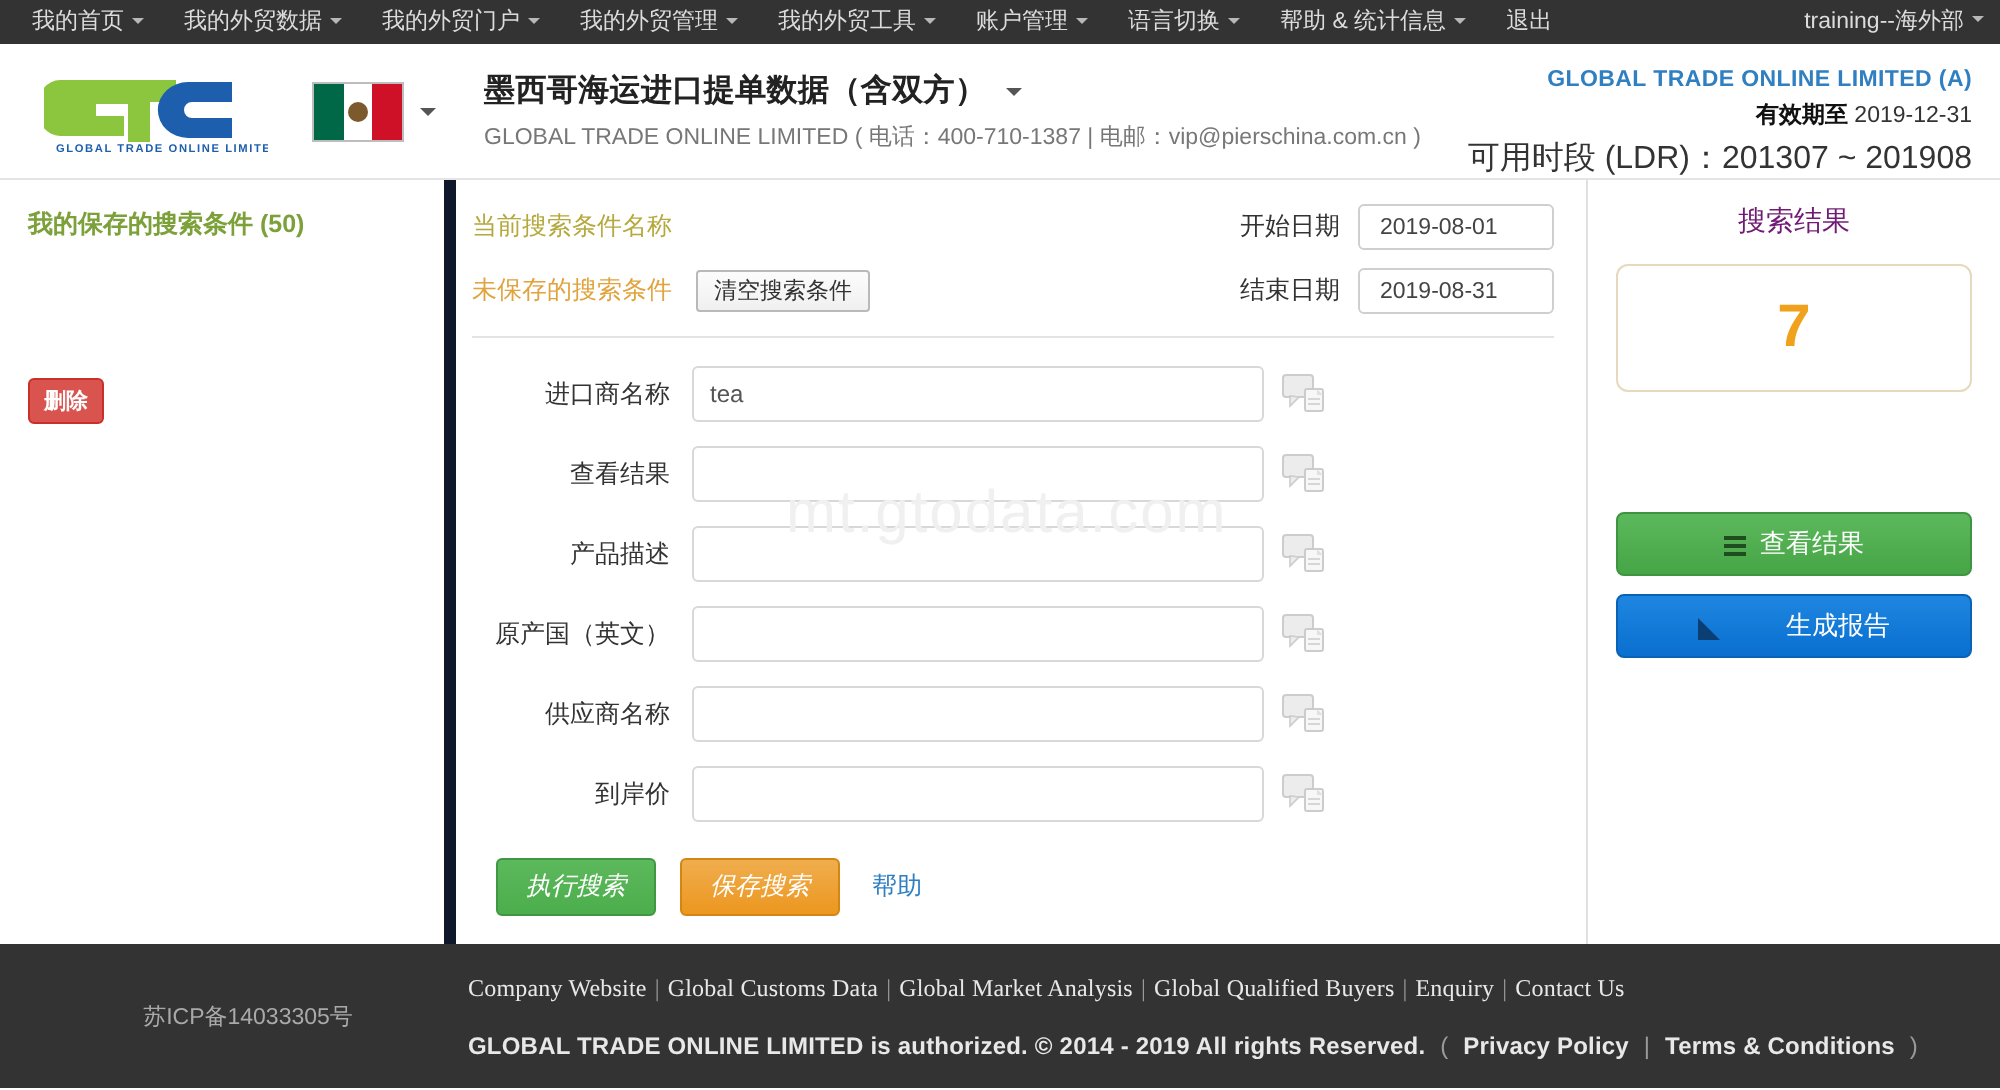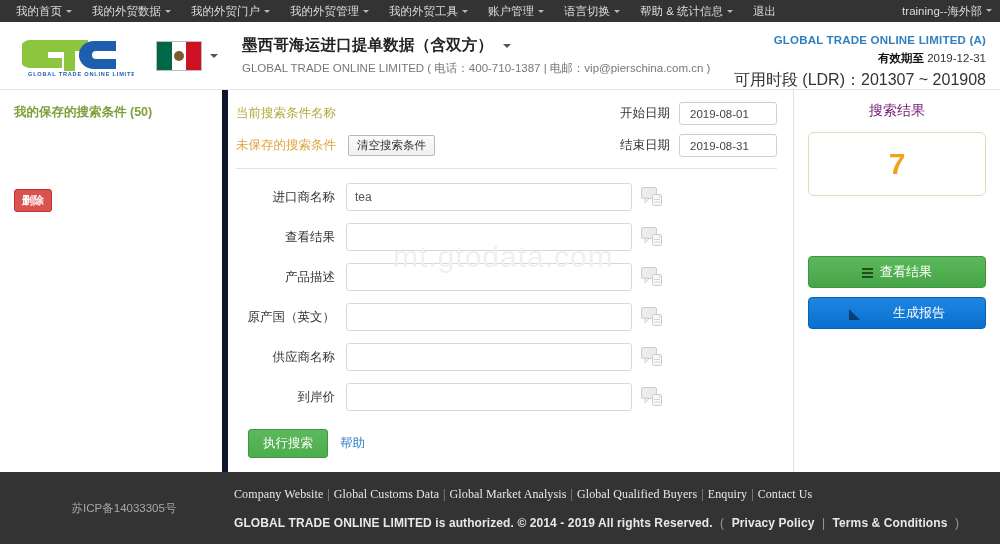--- a/index.html
+++ b/index.html
@@ -246,20 +246,21 @@
     margin-top: 18px;
     padding-left: 12px;
   }
   .btn {
     font-size: 12.5px;
     color: #fff;
     border-radius: 3px;
     padding: 5px 14px;
     cursor: pointer;
     border: 1px solid rgba(0,0,0,.12);
+    font-style: italic;
   }
   .btn-exec {
     background: linear-gradient(#5cb85c,#4cae4c);
     border-color: #419641;
     margin-right: 12px;
   }
   .btn-save {
     background: linear-gradient(#f0ad4e,#ec971f);
     border-color: #d58512;
     margin-right: 16px;
@@ -524,20 +525,21 @@
               <rect x="11.5" y="7.5" width="9" height="11" rx="1" fill="#f6f6f6" stroke="#c4c4c4"></rect>
               <polygon points="17.5,7.5 20.5,10.5 17.5,10.5" fill="#dcdcdc"></polygon>
               <rect x="13" y="12" width="6" height="1" fill="#cfcfcf"></rect>
               <rect x="13" y="14.5" width="6" height="1" fill="#cfcfcf"></rect>
             </svg></span>
         </div>
       </div>
 
     <div class="form-actions">
       <div class="btn btn-exec">执行搜索</div>
+      <div class="btn btn-save">保存搜索</div>
       <a class="link-help">帮助</a>
     </div>
 
     <div class="watermark">mt.gtodata.com</div>
   </div>
 
   <div class="rightpanel">
     <div class="result-title">搜索结果</div>
     <div class="result-box">
       <span class="result-count">7</span>

